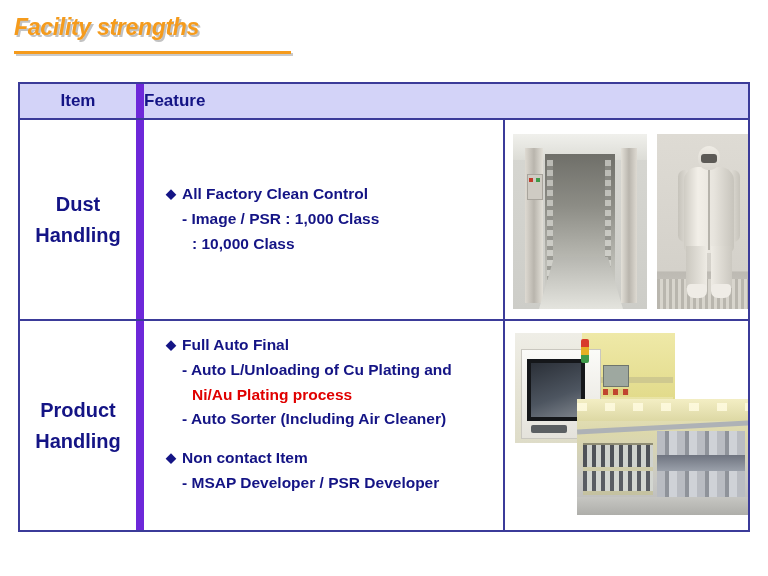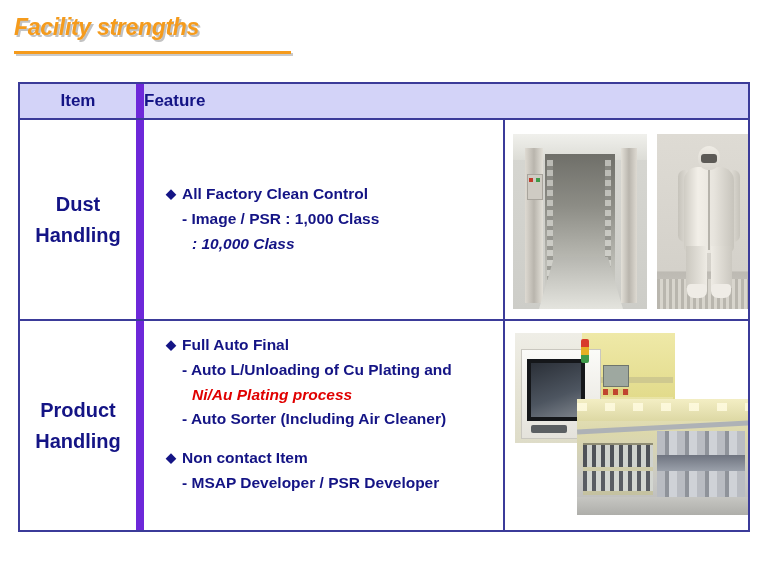--- a/index.html
+++ b/index.html
@@ -112,21 +112,21 @@
 
   .line {
     font-size: 15.5px;
     font-weight: bold;
     color: #141485;
     line-height: 1.60;
     white-space: nowrap;
   }
   .line .red { color: #E00000; }
   .line.indent { padding-left: 16px; }
-  .line.indent2 { padding-left: 26px; font-style: italic; }
+  .line.indent2 { padding-left: 26px; }
   .line.spacer { height: 14px; line-height: 14px; }
   .diamond {
     font-size: 13px;
     margin-right: 6px;
     position: relative;
     top: -1px;
   }
 
   
   .photo { position: absolute; overflow: hidden; background:#cfcfc9; }

